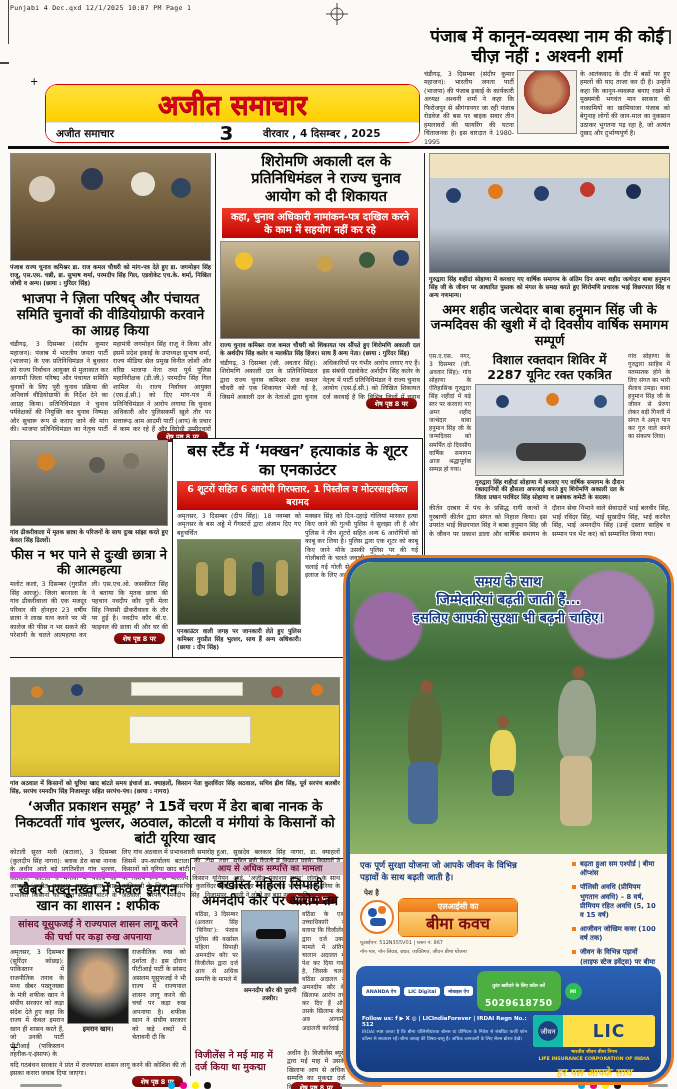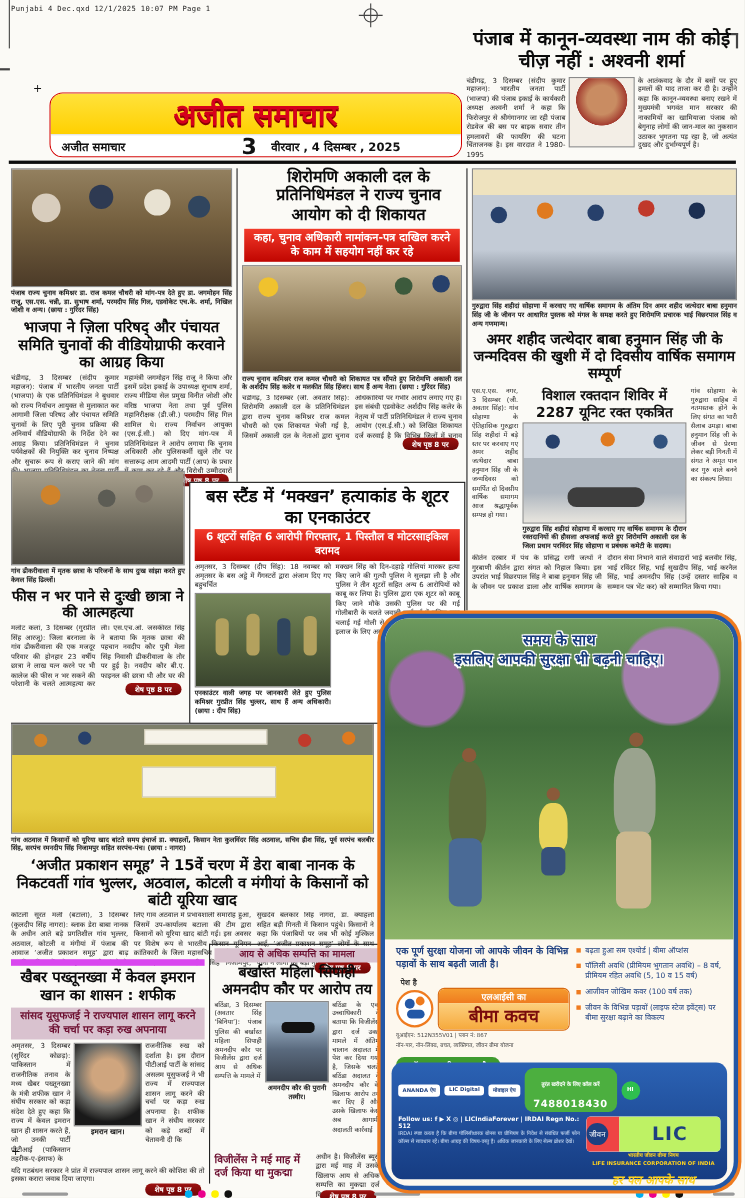--- a/index.html
+++ b/index.html
@@ -22,21 +22,21 @@
   .m-top{flex:1;display:flex;}
   .m-title{flex:1.45;background:linear-gradient(180deg,#ffe23c,#ffd000);display:flex;align-items:center;justify-content:center;
            color:#d6001c;font-weight:800;font-size:27px;text-shadow:0 1px 0 #8a0000;}
   .m-ed{flex:1;background:linear-gradient(180deg,#f03428,#d81a14);position:relative;display:flex;align-items:center;justify-content:center;}
   .m-ed::before{content:"";position:absolute;left:-1px;top:0;border-top:19px solid transparent;border-bottom:19px solid transparent;
                 border-left:16px solid #ffd000;height:0;}
   .m-ed-text{color:#fff;font-weight:800;font-size:30px;text-shadow:1.5px 1.5px 0 #6e0000;}
   .m-strip{height:20px;background:#fff;display:flex;align-items:center;font-weight:700;border-top:1px solid #e0e0e0;}
   .m-strip .t{flex:1;font-size:10.5px;padding-left:10px;}
   .m-strip .n{width:40px;text-align:center;font-size:20px;line-height:18px;}
-  .m-strip .d{flex:1;text-align:left;font-size:10.5px;padding-right:22px;}
+  .m-strip .d{flex:1;text-align:center;font-size:10.5px;padding-right:22px;}
   
   .hl{font-weight:800;text-align:center;line-height:1.2;color:#0b0b0b;}
   .bt{font-size:6.3px;line-height:1.35;text-align:justify;color:#1c1c1c;}
   .cols2{column-count:2;column-gap:5px;}
   .cols3{column-count:3;column-gap:5px;}
   .cap{font-size:6px;font-weight:700;line-height:1.32;text-align:justify;color:#1a1a1a;margin-top:2px;}
   .pill{position:absolute;right:3px;bottom:2px;background:linear-gradient(180deg,#9c1210,#6e0606);color:#fff;
         font-size:6.5px;font-weight:700;padding:1px 9px;border-radius:8px;white-space:nowrap;}
   .redbox{background:linear-gradient(180deg,#f23a2a,#c00500);color:#fff;font-weight:800;text-align:center;line-height:1.3;}
   .maroonbox{background:#d9c2cf;color:#6d1031;font-weight:800;text-align:center;line-height:1.3;}
@@ -73,26 +73,26 @@
 
   .a-enc{position:absolute;left:172px;top:438px;width:251px;height:220px;background:#fff;border:1px solid #1a1a1a;
          padding:3px 4px;z-index:2;}
   .a-enc .hl{font-size:15.5px;}
   .a-enc .redbox{font-size:9.5px;padding:2px 2px;margin:2px 0;}
   .a-enc .row{display:flex;gap:4px;margin-top:2px;}
   .a-enc .lc{width:124px;flex:0 0 124px;}
   .a-enc .ph{height:86px;background:linear-gradient(180deg,#76865a 0%,#55643f 55%,#39442e 100%);margin-top:2px;}
   .a-enc .rc{flex:1;position:relative;}
 
-  .a-stu{position:absolute;left:10px;top:428px;width:158px;height:208px;}
+  .a-stu{position:absolute;left:10px;top:440px;width:158px;height:208px;}
   .a-stu .ph{height:86px;background:linear-gradient(180deg,#a79f8c 0%,#6d695c 60%,#504d44 100%);}
   .a-stu .hl{font-size:13px;margin:3px 0 2px;}
   .a-stu .body{position:relative;height:66px;}
 
-  .a-urea{position:absolute;left:10px;top:657px;width:330px;height:212px;border-top:1px solid #222;padding-top:0;}
+  .a-urea{position:absolute;left:10px;top:657px;width:330px;height:212px;border-top:1px solid #222;padding-top:19px;}
   .a-urea .ph{height:100px;background:linear-gradient(180deg,#7d7f6a 0 28%,#e6cc41 28% 78%,#d9b92e 100%);}
   .a-urea .banner{position:absolute;background:#f6f3e9;border:1px solid #cfc9b4;}
   .a-urea .hl{font-size:13.5px;margin:3px 0 2px;}
   .a-urea .body{position:relative;height:58px;}
 
   .a-imr{position:absolute;left:10px;top:872px;width:176px;height:204px;border-top:6px solid #d946ef;padding-top:3px;}
   .a-imr .hl{font-size:13.5px;}
   .a-imr .maroonbox{font-size:9.5px;padding:2px 3px;margin:3px 0;}
   .a-imr .row{display:flex;gap:3px;}
   .a-imr .sc{flex:1;}
@@ -132,43 +132,43 @@
   .ad-intro{font-size:7px;color:#333;margin:4px 0 1px 4px;font-weight:700;}
   .brandrow{display:flex;align-items:center;gap:4px;}
   .logo-circ{width:34px;height:34px;border-radius:50%;background:#fff;border:2px solid #ef7b1f;position:relative;flex:0 0 34px;}
   .logo-circ i{position:absolute;border-radius:50%;}
   .brandbox{flex:1;border-radius:6px;overflow:hidden;border:1px solid #d86a10;}
   .brandbox .bp{background:linear-gradient(180deg,#f59b2e,#ef7b1f);color:#fff;font-size:8px;font-weight:700;text-align:center;padding:1px 0;}
   .brandbox .bn{background:linear-gradient(180deg,#fccf7d,#f6a93c);color:#7a0c0c;font-size:16px;font-weight:800;text-align:center;padding:0 0 2px;}
   .ad-meta{font-size:5px;color:#444;margin-top:2px;line-height:1.4;}
   .ad-right{flex:1;}
   .ad-right ul{margin:0;padding:0;list-style:none;}
-  .ad-right li{position:relative;padding-left:8px;font-size:6.8px;font-weight:400;color:#1d3f7f;line-height:1.35;margin-bottom:5px;}
+  .ad-right li{position:relative;padding-left:8px;font-size:6.8px;font-weight:700;color:#1d3f7f;line-height:1.35;margin-bottom:5px;margin-left:48px;}
   .ad-right li::before{content:"";position:absolute;left:0;top:2px;width:4px;height:4px;background:#ef7b1f;}
   .ad-online{padding:0 10px;}
   .gpill{display:inline-block;background:#3f9b2f;color:#fff;font-size:8px;font-weight:700;padding:2px 12px;border-radius:9px;}
   .ad-note{font-size:5.5px;color:#333;line-height:1.4;margin-top:2px;width:300px;}
   .ad-strip{position:absolute;left:6px;right:6px;bottom:6px;height:106px;border-radius:10px;
             background:linear-gradient(180deg,#2b62b4,#163c82);color:#fff;padding:5px 6px;}
   .strip-r1{display:flex;align-items:center;gap:4px;}
   .badge{background:#fff;color:#1d4080;font-size:4.8px;font-weight:700;padding:2px 4px;border-radius:3px;white-space:nowrap;}
   .callpill{background:#4caf3f;border-radius:8px;padding:1px 8px;text-align:center;line-height:1.2;}
   .callpill .cl{font-size:4.8px;font-weight:700;}
   .callpill .cp{font-size:9px;font-weight:800;letter-spacing:.5px;}
   .wacirc{width:17px;height:17px;border-radius:50%;background:#2fbf4f;color:#fff;font-size:5px;font-weight:800;
           display:flex;align-items:center;justify-content:center;}
   .strip-r2{display:flex;gap:6px;margin-top:4px;}
   .strip-left{flex:1;}
   .social{font-size:5.5px;font-weight:700;color:#fff;margin-bottom:2px;}
   .discl{font-size:4.6px;color:#cfe0f5;line-height:1.45;text-align:justify;}
   .strip-right{width:122px;flex:0 0 122px;text-align:center;}
   .licbox{background:#fff;border-radius:4px;height:32px;display:flex;align-items:stretch;overflow:hidden;}
-  .licemb{width:30px;background:#ef4444;display:flex;align-items:center;}
+  .licemb{width:30px;background:#14b8a6;display:flex;align-items:center;justify-content:center;}
   .licemb span{width:20px;height:20px;border-radius:50%;background:#1d4080;color:#fff;font-size:7px;display:flex;align-items:center;justify-content:center;}
-  .licyellow{flex:1;background:#bef264;display:flex;align-items:center;justify-content:center;color:#1d4080;font-weight:800;font-size:17px;letter-spacing:1px;}
+  .licyellow{flex:1;background:#fde047;display:flex;align-items:center;justify-content:center;color:#1d4080;font-weight:800;font-size:17px;letter-spacing:1px;}
   .licnames{font-size:4.8px;color:#ffd21e;font-weight:700;line-height:1.3;margin-top:2px;}
   .tagline{font-size:10.5px;color:#ffd21e;font-weight:800;font-style:italic;margin-top:3px;}
 </style>
 </head>
 <body>
 
 <div class="page" data-name="newspaper-page">
 
   <div class="printline" data-name="print-slug-line">Punjabi 4 Dec.qxd  12/1/2025  10:07 PM  Page 1</div>
   <div class="regmark" data-name="registration-mark-icon">
@@ -352,20 +352,21 @@
       <div class="inset" data-name="article-inset-subhead">विजीलेंस ने मई माह में दर्ज किया था मुकद्मा</div>
       <div class="bt" data-name="article-body">अधीन है। विजीलेंस ब्यूरो द्वारा मई माह में उसके खिलाफ आय से अधिक सम्पत्ति का मुकद्मा दर्ज किया गया था।</div>
       <span class="pill" data-name="continued-on-page-chip">शेष पृष्ठ 8 पर</span>
     </div>
   </div>
 
   <div class="ad" data-name="lic-advertisement">
     <div class="ad-photo" data-name="ad-family-photo">
       <div class="ad-hl" data-name="ad-headline">
         <div class="l1" data-name="ad-headline-line1">समय के साथ</div>
+        <div class="l2" data-name="ad-headline-line2">जिम्मेदारियां बढ़ती जाती हैं...</div>
         <div class="l3" data-name="ad-headline-line3">इसलिए आपकी सुरक्षा भी बढ़नी चाहिए।</div>
       </div>
       <div class="fig" style="left:58px;top:130px;width:34px;height:78px;background:#5d6b3c;" data-name="figure-mother"></div>
       <div class="head" style="left:70px;top:118px;" data-name="figure-mother-head"></div>
       <div class="fig" style="left:58px;top:200px;width:30px;height:62px;background:#4a6a96;border-radius:8px;" data-name="figure-mother-legs"></div>
       <div class="fig" style="left:140px;top:168px;width:26px;height:44px;background:#e8d45a;" data-name="figure-child"></div>
       <div class="head" style="left:147px;top:154px;width:12px;height:12px;" data-name="figure-child-head"></div>
       <div class="fig" style="left:142px;top:208px;width:22px;height:26px;background:#37517a;border-radius:6px;" data-name="figure-child-shorts"></div>
       <div class="fig" style="left:208px;top:118px;width:38px;height:80px;background:#9aa38e;" data-name="figure-father"></div>
       <div class="head" style="left:222px;top:104px;" data-name="figure-father-head"></div>
@@ -402,21 +403,21 @@
       <span class="gpill" data-name="ad-online-pill">ऑनलाइन भी उपलब्ध है</span>
       <div class="ad-note" data-name="ad-online-note">अधिक जानकारी के लिए अपने एजेंट / नजदीकी शाखा कार्यालय से संपर्क करें अथवा www.licindia.in पर विजिट करें।</div>
     </div>
     <div class="ad-strip" data-name="lic-footer-strip">
       <div class="strip-r1">
         <span class="badge" data-name="app-badge">ANANDA ऐप</span>
         <span class="badge" data-name="app-badge">LIC Digital</span>
         <span class="badge" data-name="app-badge">मोबाइल ऐप</span>
         <span class="callpill" data-name="call-pill">
           <span class="cl" data-name="call-label">तुरंत खरीदने के लिए कॉल करें</span><br>
-          <span class="cp" data-name="phone-number">7488018430</span>
+          <span class="cp" data-name="phone-number">5029618750</span>
         </span>
         <span class="wacirc" data-name="whatsapp-icon">HI</span>
       </div>
       <div class="strip-r2">
         <div class="strip-left">
           <div class="social" data-name="social-links-line">Follow us: f ▶ X ◎ | LICIndiaForever | IRDAI Regn No.: 512</div>
           <div class="discl" data-name="ad-disclaimer">IRDAI स्पष्ट करता है कि बीमा पॉलिसीधारक बोनस या प्रीमियम के निवेश से संबंधित फर्जी फोन कॉल्स से सावधान रहें। बीमा आग्रह की विषय-वस्तु है। अधिक जानकारी के लिए सेल्स ब्रोशर देखें।</div>
         </div>
         <div class="strip-right">
           <div class="licbox" data-name="lic-logo">

